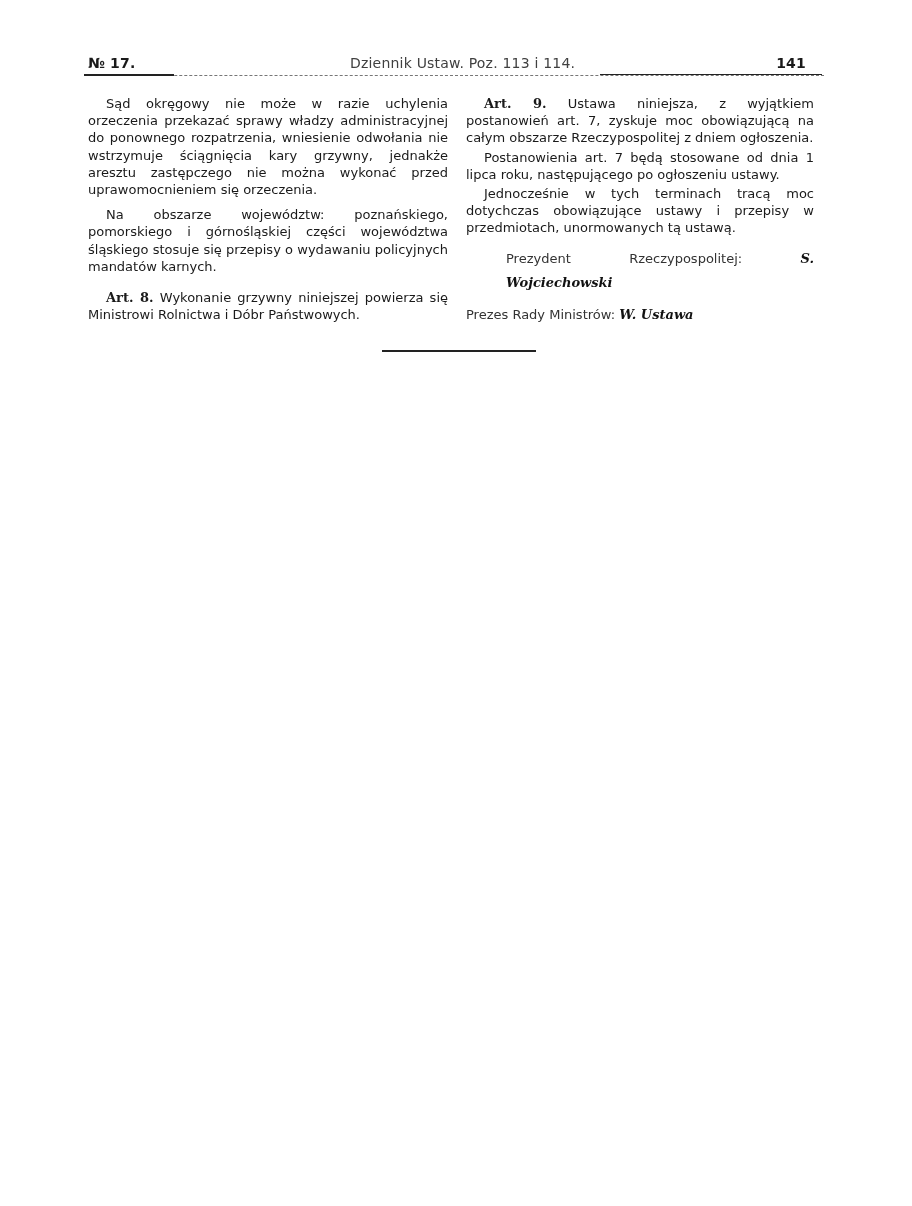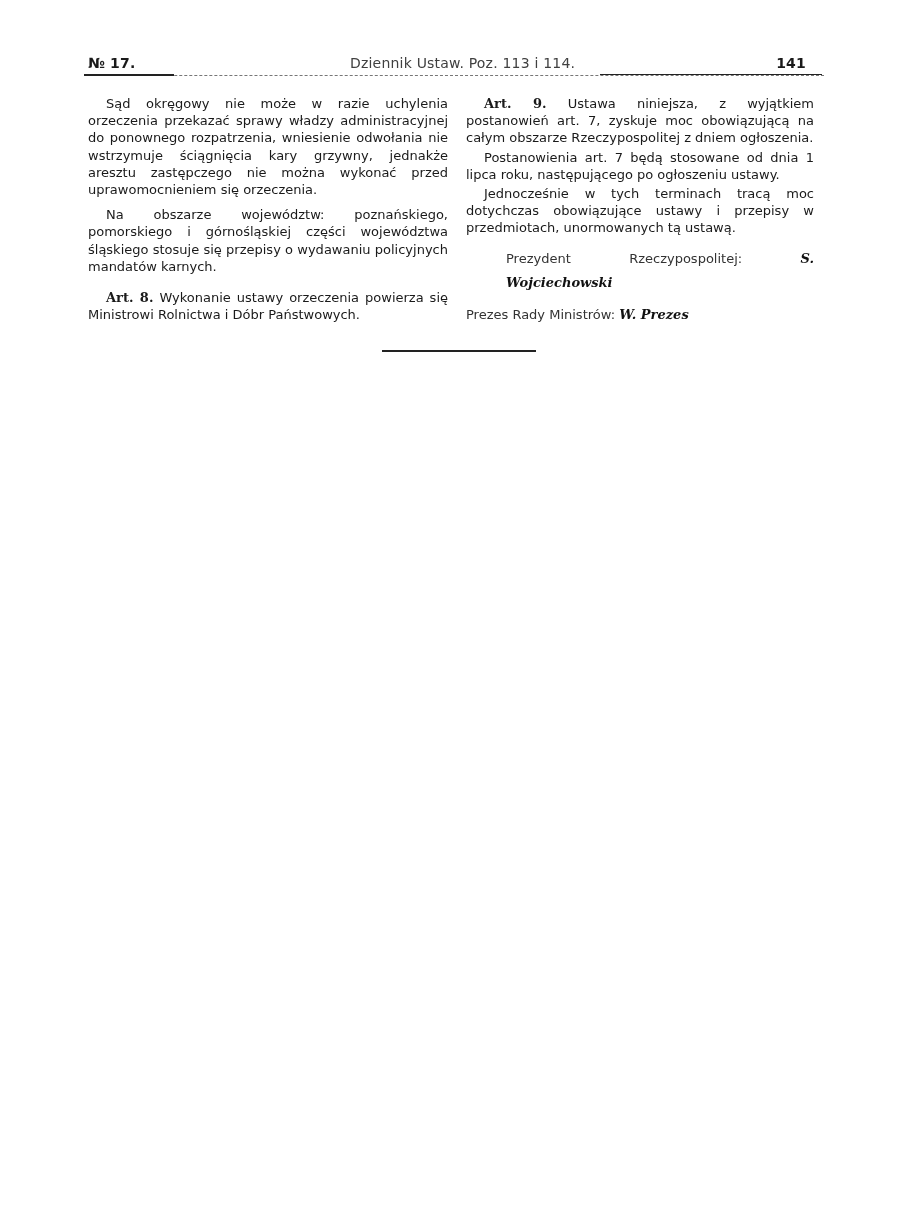--- a/index.html
+++ b/index.html
@@ -36,36 +36,36 @@
 </div>
 <div class="rule"></div>
 <div class="rule-thick" style="left:84px;width:90px;"></div>
 <div class="rule-thick" style="left:600px;width:222px;height:1px;"></div>
 
 <div class="col left">
   <p>Sąd okręgowy nie może w razie uchylenia orzeczenia przekazać sprawy władzy administracyjnej do ponownego rozpatrzenia, wniesienie odwołania nie wstrzymuje ściągnięcia kary grzywny, jednakże aresztu zastępczego nie można wykonać przed uprawomocnieniem się orzeczenia.</p>
   <p style="margin-bottom:14px;">Na obszarze województw: poznańskiego, pomorskiego i górnośląskiej części województwa śląskiego stosuje się przepisy o wydawaniu policyjnych mandatów karnych.</p>
   <p>
     <span class="art">Art. 8.</span>
-    <span>Wykonanie ustawy orzeczenia powierza się Ministrowi Rolnictwa i Dóbr Państwowych.</span>
+    <span>Wykonanie grzywny niniejszej powierza się Ministrowi Rolnictwa i Dóbr Państwowych.</span>
   </p>
 </div>
 
 <div class="col right">
   <p class="tight">
     <span class="art">Art. 9.</span>
     <span>Ustawa niniejsza, z wyjątkiem postanowień art. 7, zyskuje moc obowiązującą na całym obszarze Rzeczypospolitej z dniem ogłoszenia.</span>
   </p>
   <p class="tight">Postanowienia art. 7 będą stosowane od dnia 1 lipca roku, następującego po ogłoszeniu ustawy.</p>
   <p>Jednocześnie w tych terminach tracą moc dotychczas obowiązujące ustawy i przepisy w przedmiotach, unormowanych tą ustawą.</p>
   <div class="sig">
     <div class="indent">
       <span>Prezydent Rzeczypospolitej:</span>
       <span class="name">S. Wojciechowski</span>
     </div>
     <div>
       <span>Prezes Rady Ministrów:</span>
-      <span class="name">W. Prezes</span>
+      <span class="name">W. Ustawa</span>
     </div>
   </div>
 </div>
 
 <div class="end-rule"></div>
 
 </body></html>

